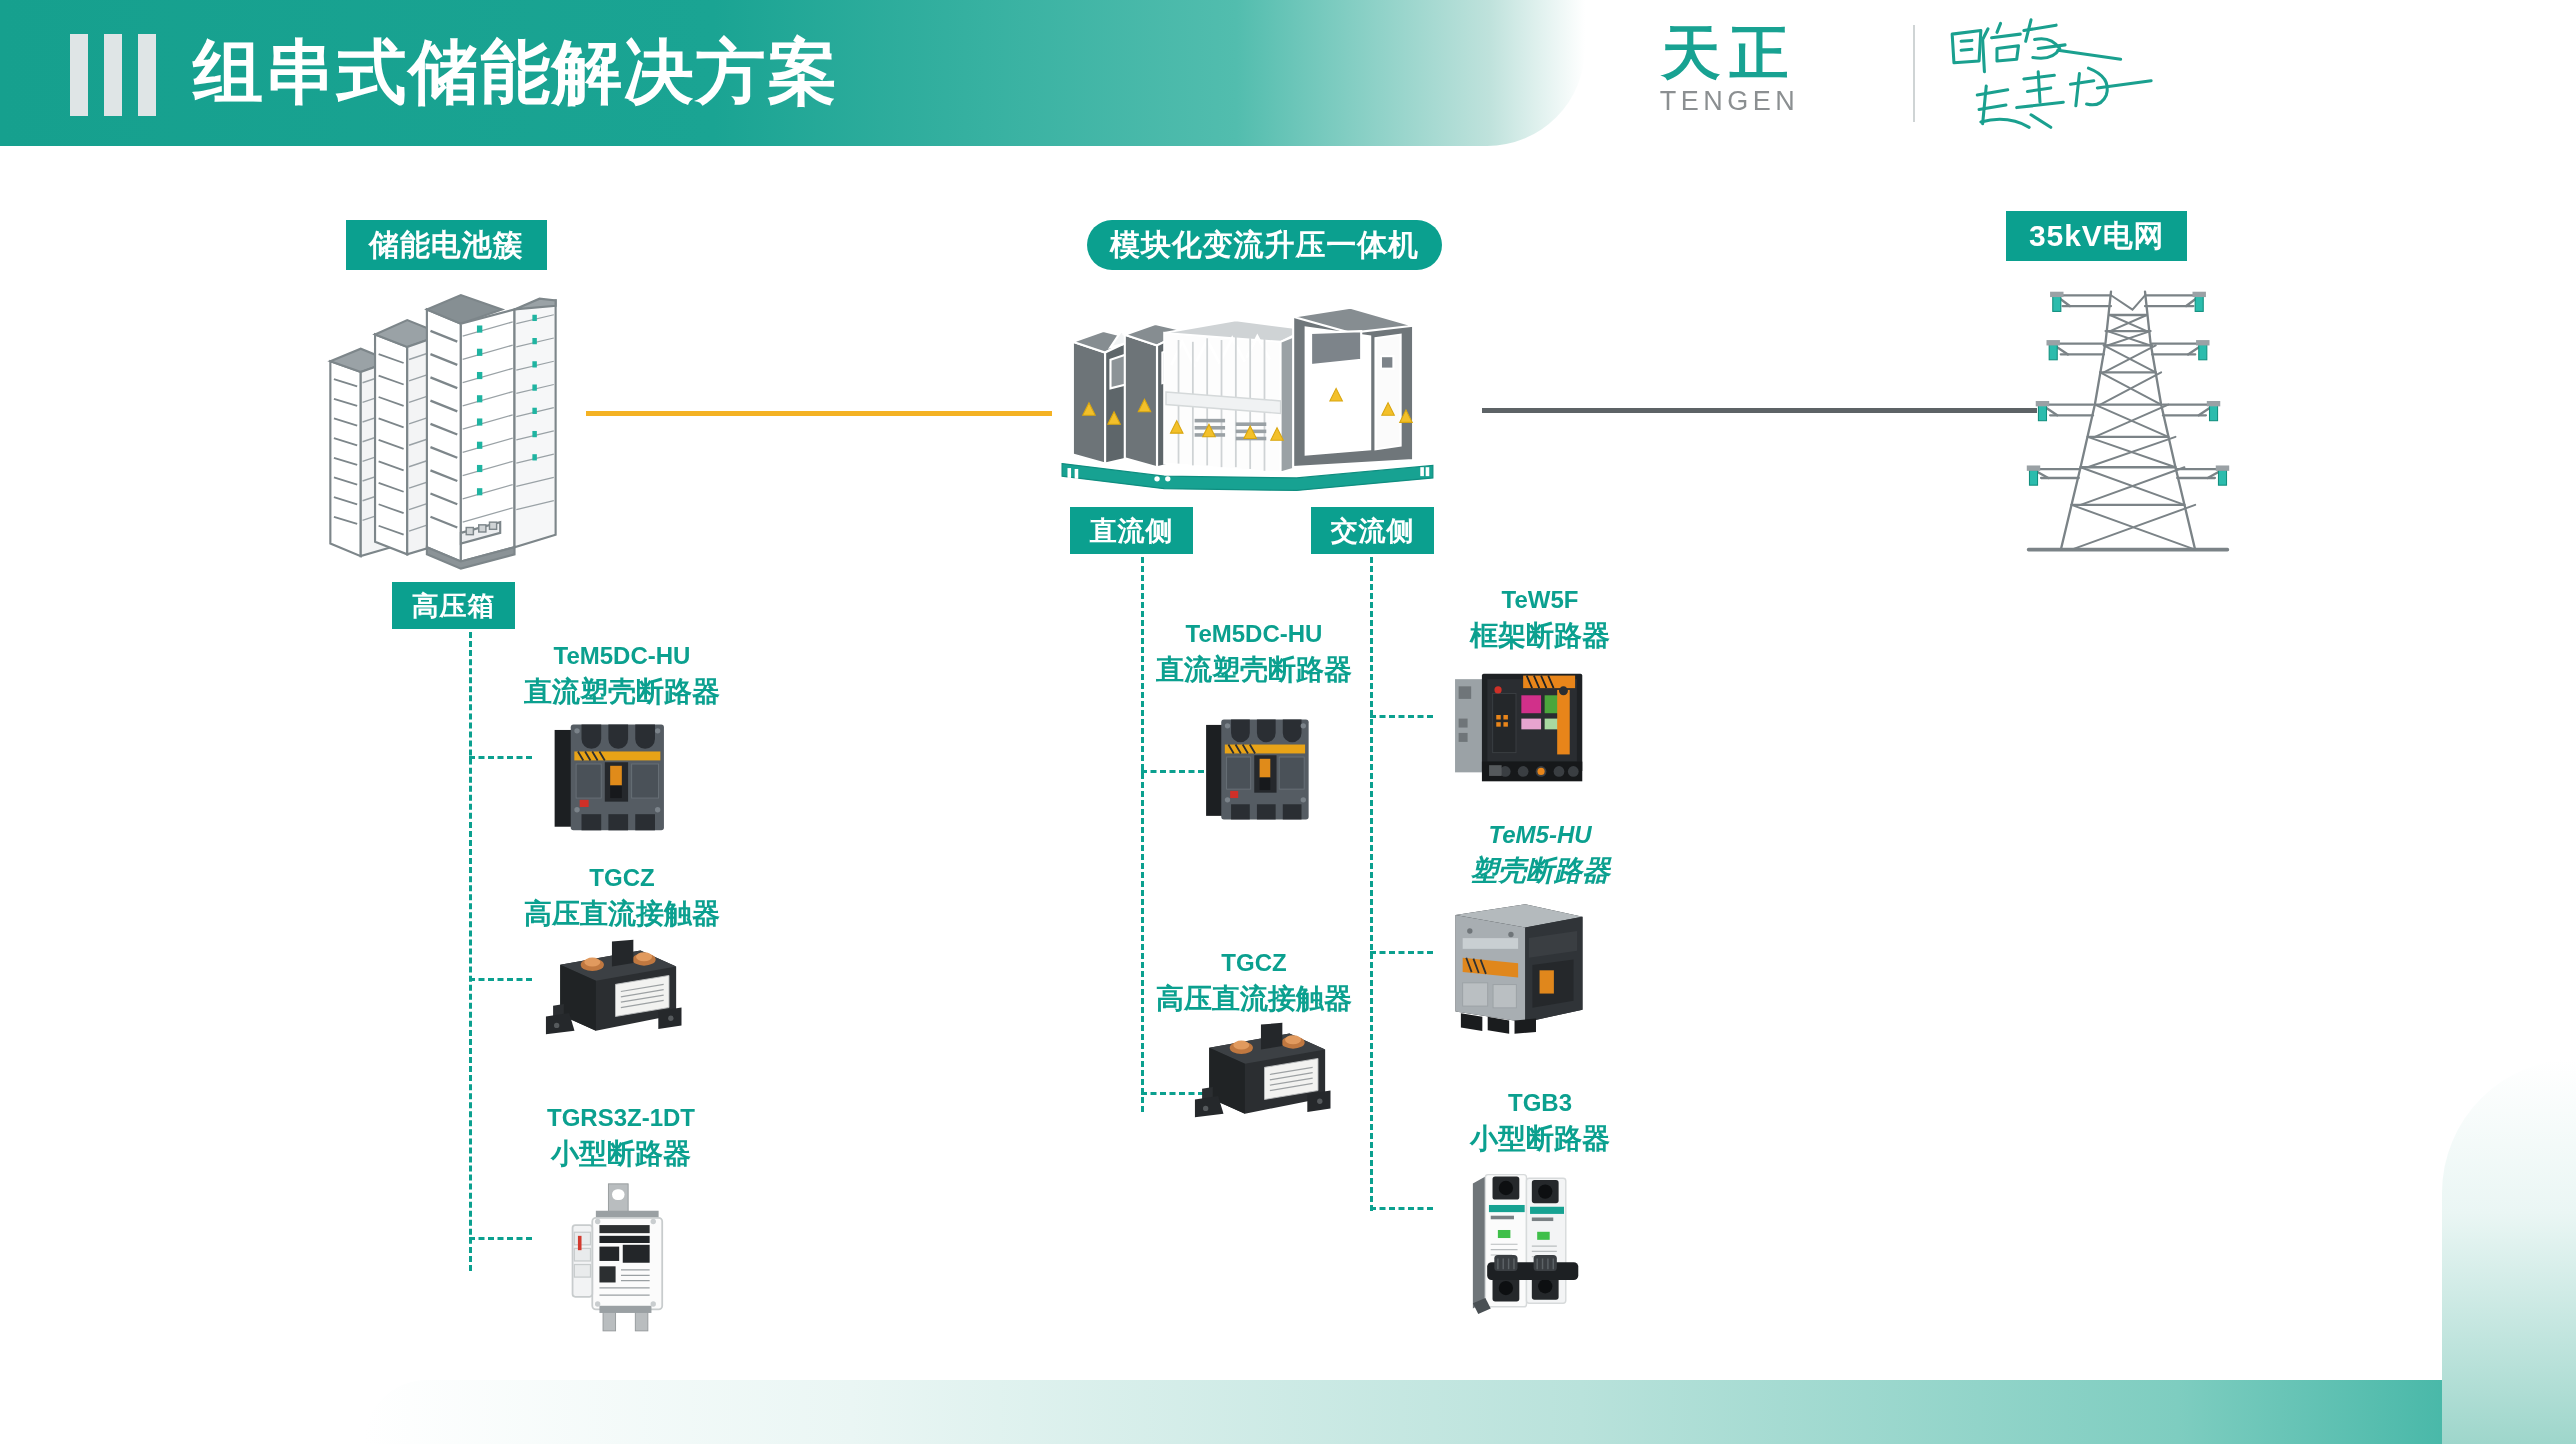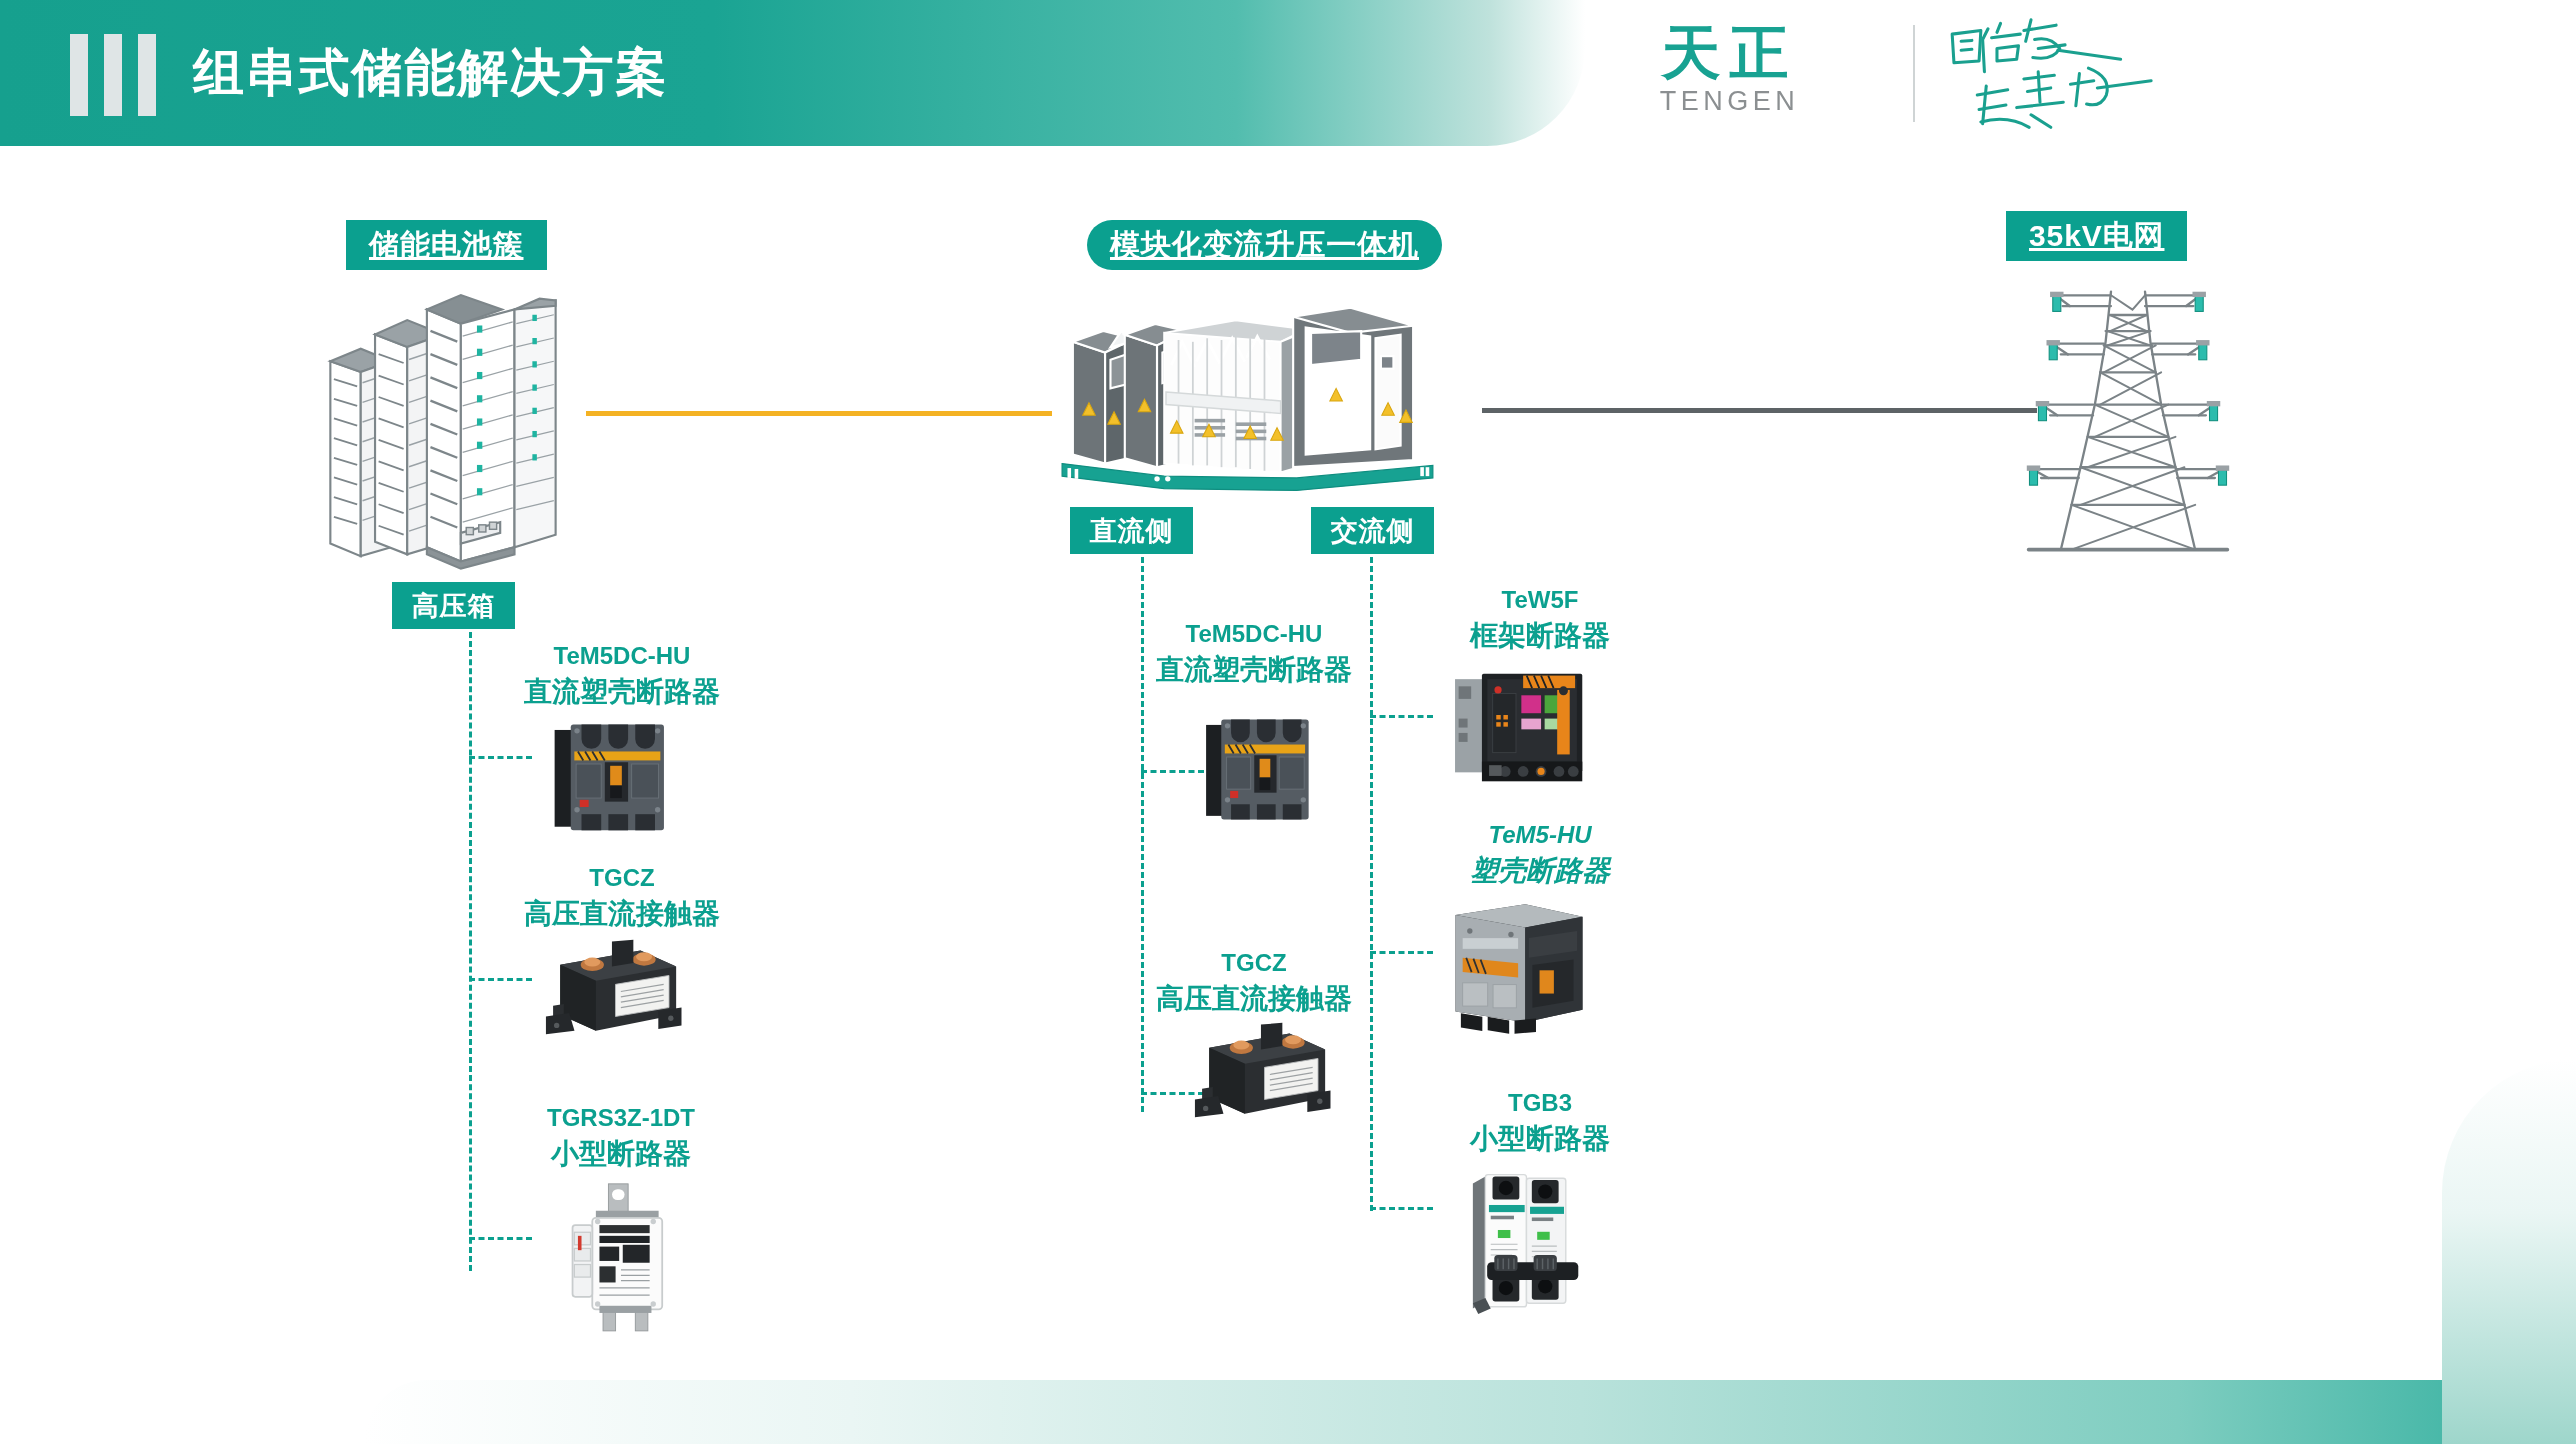--- a/index.html
+++ b/index.html
@@ -13,21 +13,21 @@
   .header{
     position:absolute;left:0;top:0;width:1585px;height:146px;
     background:linear-gradient(90deg,#16a08e 0%,#1aa493 45%,#52bdae 78%,#bfe2dc 94%,#ffffff 100%);
     border-bottom-right-radius:98px;
     z-index:3;
   }
   .header-bars{position:absolute;left:70px;top:34px;display:flex;gap:16px;}
   .header-bars i{display:block;width:18px;height:82px;background:#dfe5e6;}
   .header-title{
     position:absolute;left:193px;top:25px;
-    font-size:51px;font-weight:bold;color:#ffffff;letter-spacing:1.8px;
+    font-size:70px;font-weight:bold;color:#ffffff;letter-spacing:1.8px;
     line-height:95px;white-space:nowrap;
   }
   .brand{position:absolute;right:0;top:0;width:994px;height:146px;}
   .brand-logo{position:absolute;left:0;top:21.5px;width:295px;text-align:center;}
   .brand-cn{font-size:59px;font-weight:bold;color:#18a292;letter-spacing:9px;line-height:63px;}
   .brand-en{font-size:27px;font-weight:normal;color:#8b8f91;letter-spacing:4.5px;line-height:32px;}
   .brand-div{position:absolute;left:331px;top:25px;width:1.8px;height:97px;background:#cfd4d5;}
   .brand-slogan{position:absolute;left:363px;top:9px;width:233px;height:130px;}
   
   .footer-arc{
@@ -39,21 +39,21 @@
     position:absolute;right:0;bottom:0;width:134px;height:385px;
     background:linear-gradient(180deg,#ffffff 0%,#eaf6f4 40%,#9ed6cb 100%);
     border-top-left-radius:134px;
   }
   
   .tag{
     position:absolute;background:#0ba08f;color:#fff;font-weight:bold;
     display:flex;align-items:center;justify-content:center;
     letter-spacing:0.9px;white-space:nowrap;z-index:6;
   }
-  .tag.big{font-size:30px;height:50px;padding:0 23px;text-decoration:underline;}
+  .tag.big{font-size:30px;height:50px;padding:0 23px;}
   .tag.mid{font-size:27px;height:47px;padding:0 19.7px;}
   
   .plabel{position:absolute;text-align:center;z-index:6;white-space:nowrap;}
   .plabel .model{font-size:24px;font-weight:bold;color:#0ba08f;line-height:36px;}
   .plabel .cname{font-size:28px;font-weight:bold;color:#0ba08f;line-height:36px;}
   
   .wire{position:absolute;z-index:2;}
   .wire.orange{background:#f4b223;}
   .wire.grey{background:#5d6366;}
   .dashv{position:absolute;z-index:2;border-left:3.6px dashed #0ba08f;}

